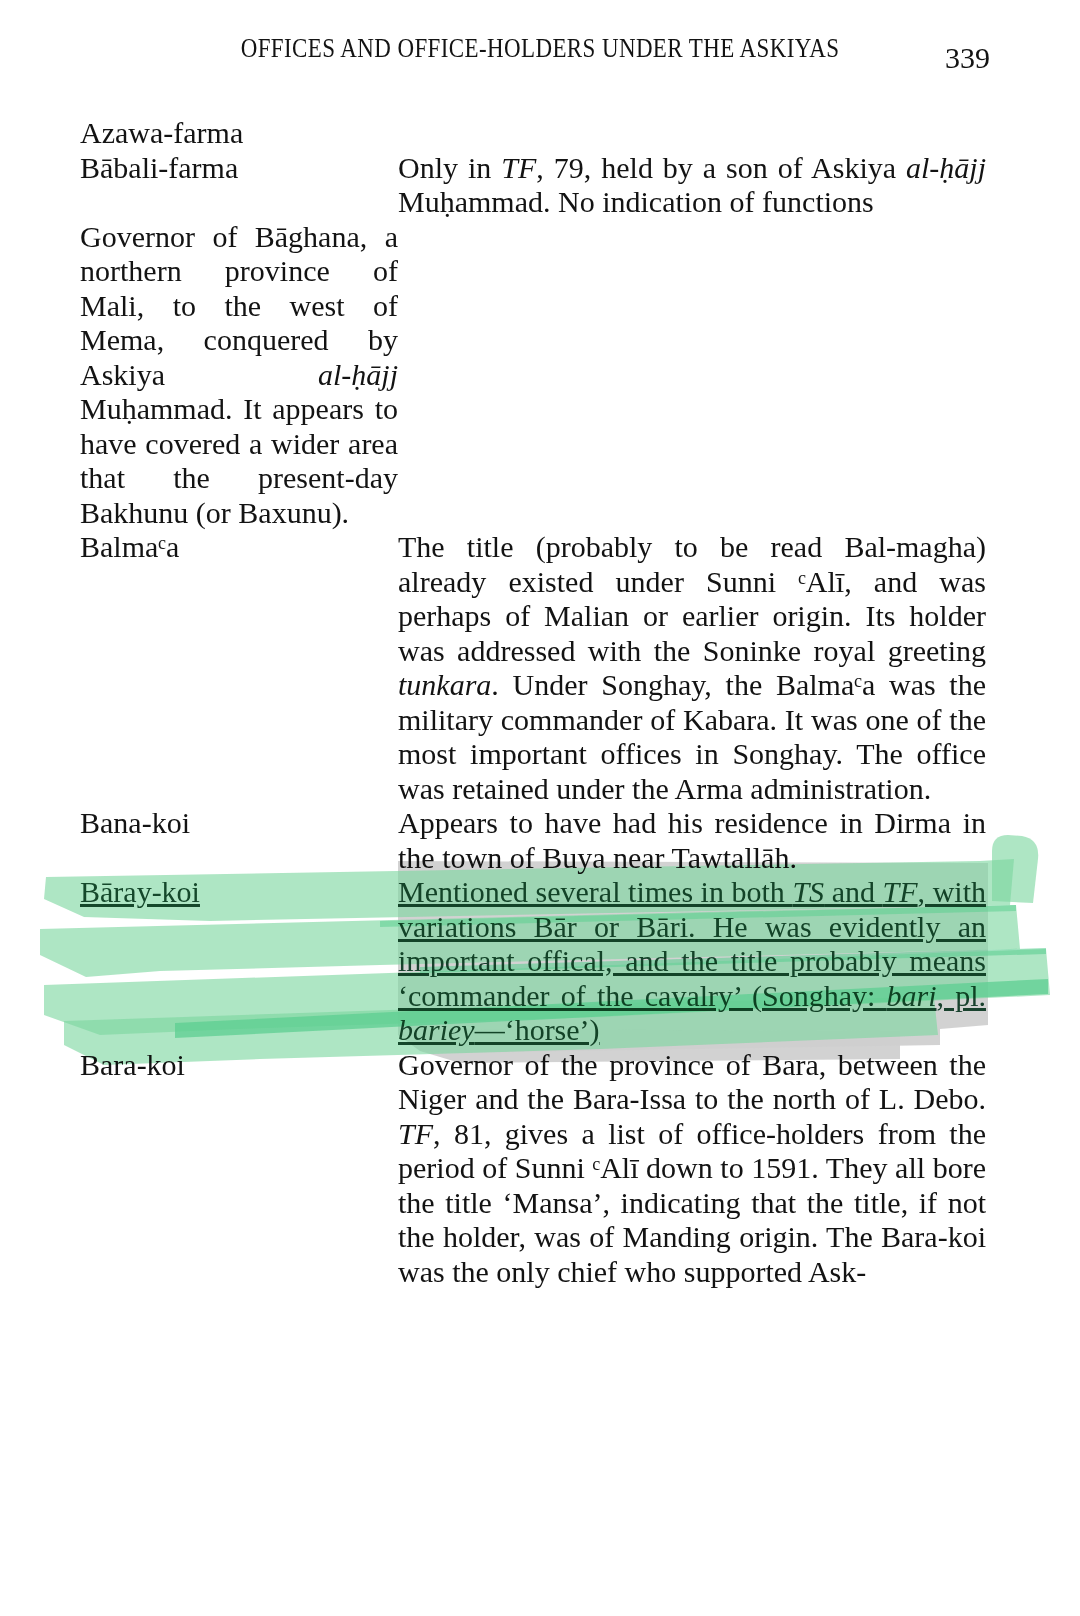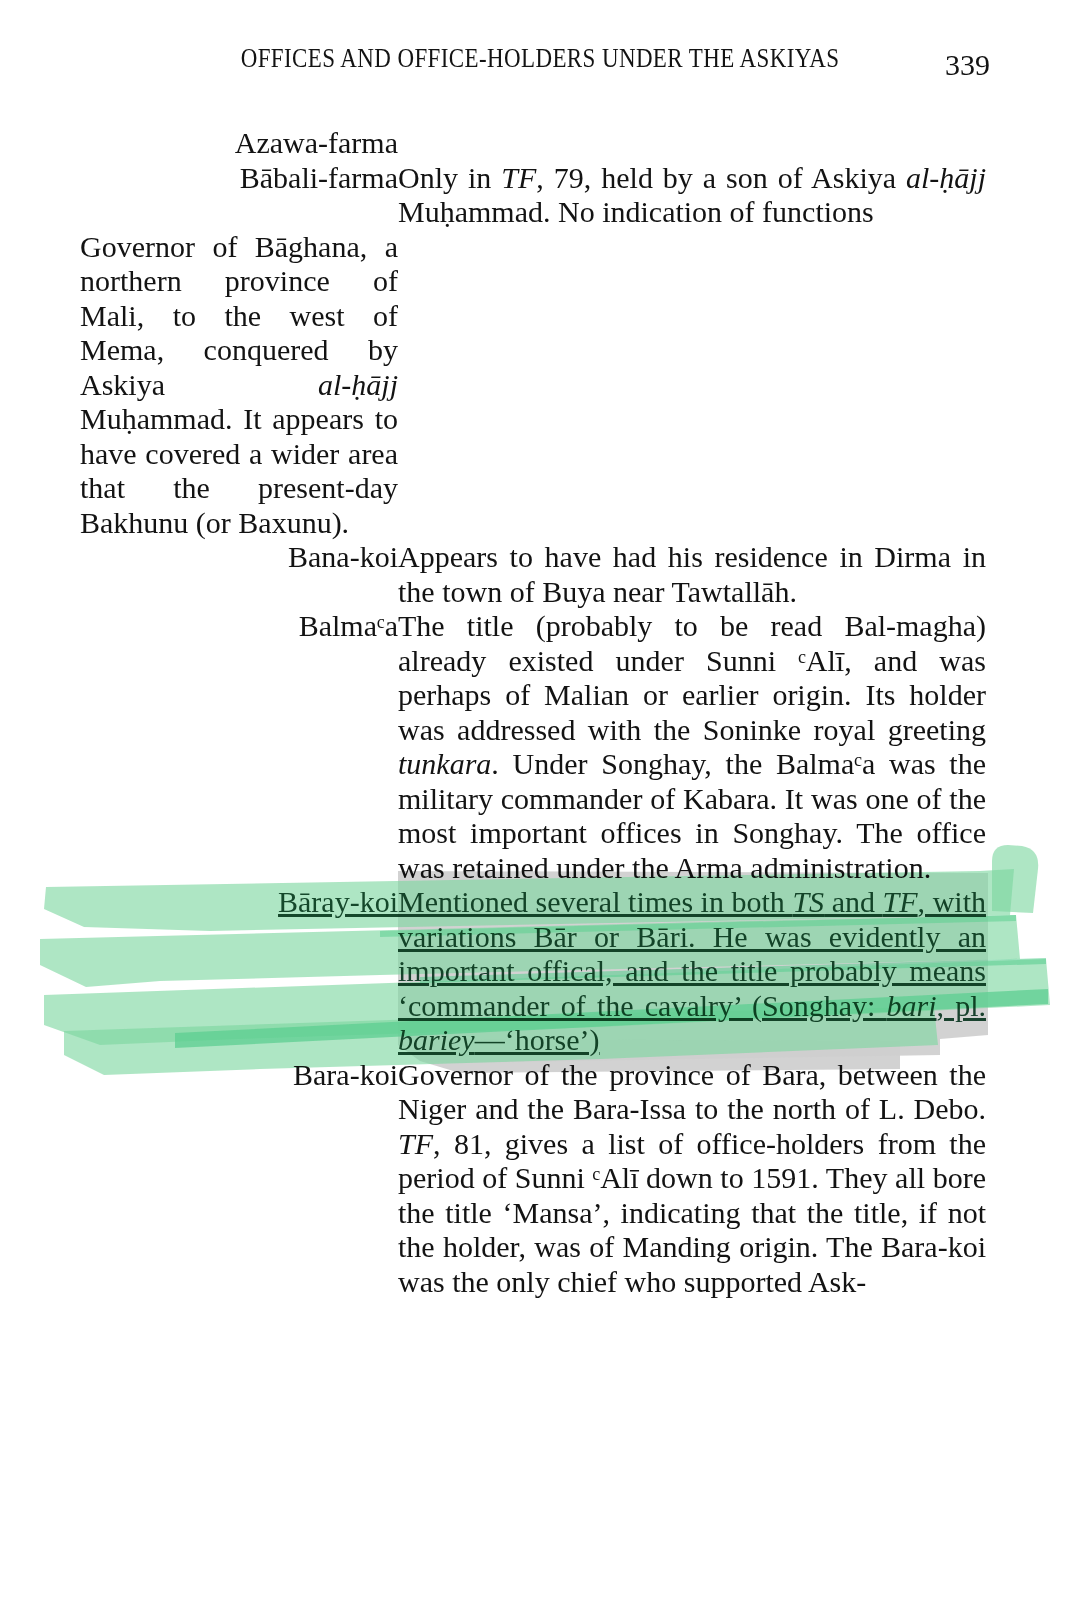--- a/index.html
+++ b/index.html
@@ -7,49 +7,49 @@
     position:relative;
     width:1080px;height:1616px;
     margin:0 auto;
     background:var(--paper,#fff);
     color:var(--ink,#131313);
     font-family:"Liberation Serif","DejaVu Serif",serif;
     overflow:hidden;
   }
   .running-head{
     position:relative;
-    padding-top:42px;
+    padding-top:32px;
     height:38px;
   }
   .running-head .title{
     display:block;
     text-align:center;
     font-size:28px;
     letter-spacing:.5px;
     transform:scaleX(.82);
     transform-origin:50% 50%;
     white-space:nowrap;
   }
   .running-head .pageno{
     position:absolute;
-    top:48px;right:90px;
+    top:41px;right:90px;
     font-size:30px;
   }
   .glossary{
     width:906px;
     margin:46px 94px 0 80px;
     font-size:30px;
     line-height:34.5px;
   }
   .entry{
     position:relative;
     display:grid;
     grid-template-columns:318px 1fr;
   }
-  .entry .term{white-space:nowrap;text-align:right;}
+  .entry .term{white-space:nowrap;}
   .entry .def{
     text-align:justify;
     position:relative;
     z-index:1;
   }
   .entry .def i{font-style:italic;}
   .entry.hl{color:var(--ink-hl,#1e5038);text-decoration:underline;}
   .hl-layer{
     position:absolute;
     left:-40px;top:-48px;
@@ -78,27 +78,27 @@
     <div class="entry">
       <div class="term">Bābali-farma</div>
       <div class="def">Only in <i>TF</i>, 79, held by a son of Askiya <i>al-ḥājj</i> Muḥammad. No indication of functions</div>
     </div>
 
     <div class="entry">
       <div class="def">Governor of Bāghana, a northern province of Mali, to the west of Mema, conquered by Askiya <i>al-ḥājj</i> Muḥammad. It appears to have covered a wider area that the present-day Bakhunu (or Baxunu).</div>
     </div>
 
     <div class="entry">
-      <div class="term">Bana-koi</div>
-      <div class="def">Appears to have had his residence in Dirma in the town of Buya near Tawtallāh.</div>
+      <div class="term">Balmaᶜa</div>
+      <div class="def">The title (probably to be read Bal-magha) already existed under Sunni ᶜAlī, and was perhaps of Malian or earlier origin. Its holder was addressed with the Soninke royal greeting <i>tunkara</i>. Under Songhay, the Balmaᶜa was the military commander of Kabara. It was one of the most important offices in Songhay. The office was retained under the Arma administration.</div>
     </div>
 
     <div class="entry">
-      <div class="term">Balmaᶜa</div>
-      <div class="def">The title (probably to be read Bal-magha) already existed under Sunni ᶜAlī, and was perhaps of Malian or earlier origin. Its holder was addressed with the Soninke royal greeting <i>tunkara</i>. Under Songhay, the Balmaᶜa was the military commander of Kabara. It was one of the most important offices in Songhay. The office was retained under the Arma administration.</div>
+      <div class="term">Bana-koi</div>
+      <div class="def">Appears to have had his residence in Dirma in the town of Buya near Tawtallāh.</div>
     </div>
 
 
 
     <div class="entry hl">
       <div class="term">Bāray-koi</div>
       <div class="def">Mentioned several times in both <i>TS</i> and <i>TF</i>, with variations Bār or Bāri. He was evidently an important offical, and the title probably means ‘commander of the cavalry’ (Songhay: <i>bari</i>, pl. <i>bariey</i>—‘horse’)</div>
 
       <svg class="hl-layer" viewBox="0 0 1010 290" aria-hidden="true">
 

